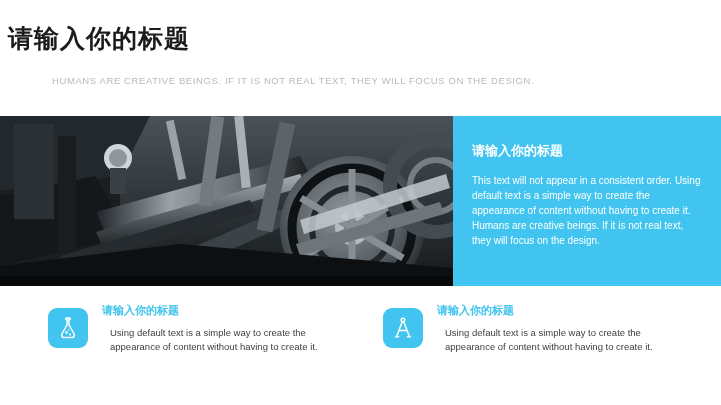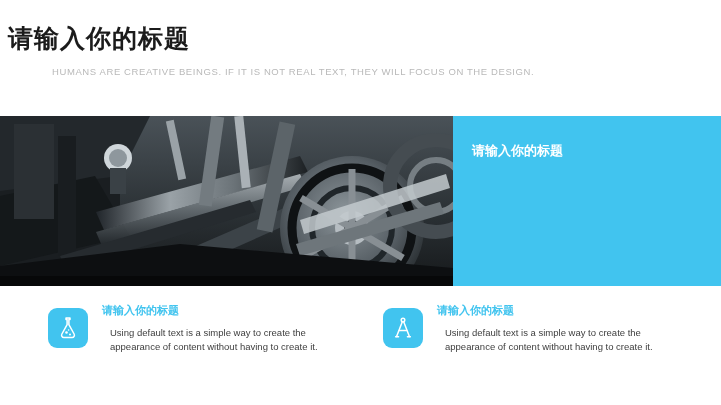--- a/index.html
+++ b/index.html
@@ -29,21 +29,21 @@
     top: 22px;
     font-size: 25px;
     font-weight: bold;
     color: #1b1b1b;
     letter-spacing: 1px;
     font-family: "DejaVu Sans", "Liberation Sans", sans-serif;
   }
   .subtitle {
     position: absolute;
     left: 52px;
-    top: 66px;
+    top: 75px;
     font-size: 9.5px;
     color: #b9b9b9;
     letter-spacing: 0.6px;
     white-space: nowrap;
     font-family: "Liberation Sans", sans-serif;
   }
 
   
   .hero {
     position: absolute;
@@ -219,20 +219,21 @@
         <polygon points="300,104 446,58 450,72 304,118" fill="#c3cace" opacity="0.85"></polygon>
         <polygon points="296,128 440,86 444,98 300,140" fill="#6e767b"></polygon>
 
         <polygon points="0,150 180,128 453,152 453,170 0,170" fill="#0d0f11"></polygon>
         <rect x="0" y="160" width="453" height="10" fill="#070809"></rect>
       </svg>
     </div>
 
     <div class="hero-panel">
       <h2>请输入你的标题</h2>
+      <p>This text will not appear in a consistent order. Using default text is a simple way to create the appearance of content without having to create it. Humans are creative beings. If it is not real text, they will focus on the design.</p>
     </div>
   </div>
 
   <div class="features">
 
     <div class="feature left">
       <div class="feature-icon">
         <svg width="24" height="24" viewBox="0 0 24 24" xmlns="http://www.w3.org/2000/svg">
           <path d="M10 2h4v1.6h-1.1v5.1l5.2 9.3c.9 1.6-.2 3.6-2 3.6H7.9c-1.8 0-2.9-2-2-3.6l5.2-9.3V3.6H10V2z" fill="none" stroke="#ffffff" stroke-width="1.5" stroke-linejoin="round"></path>
           <circle cx="10.5" cy="16.5" r="1.3" fill="#ffffff"></circle>

